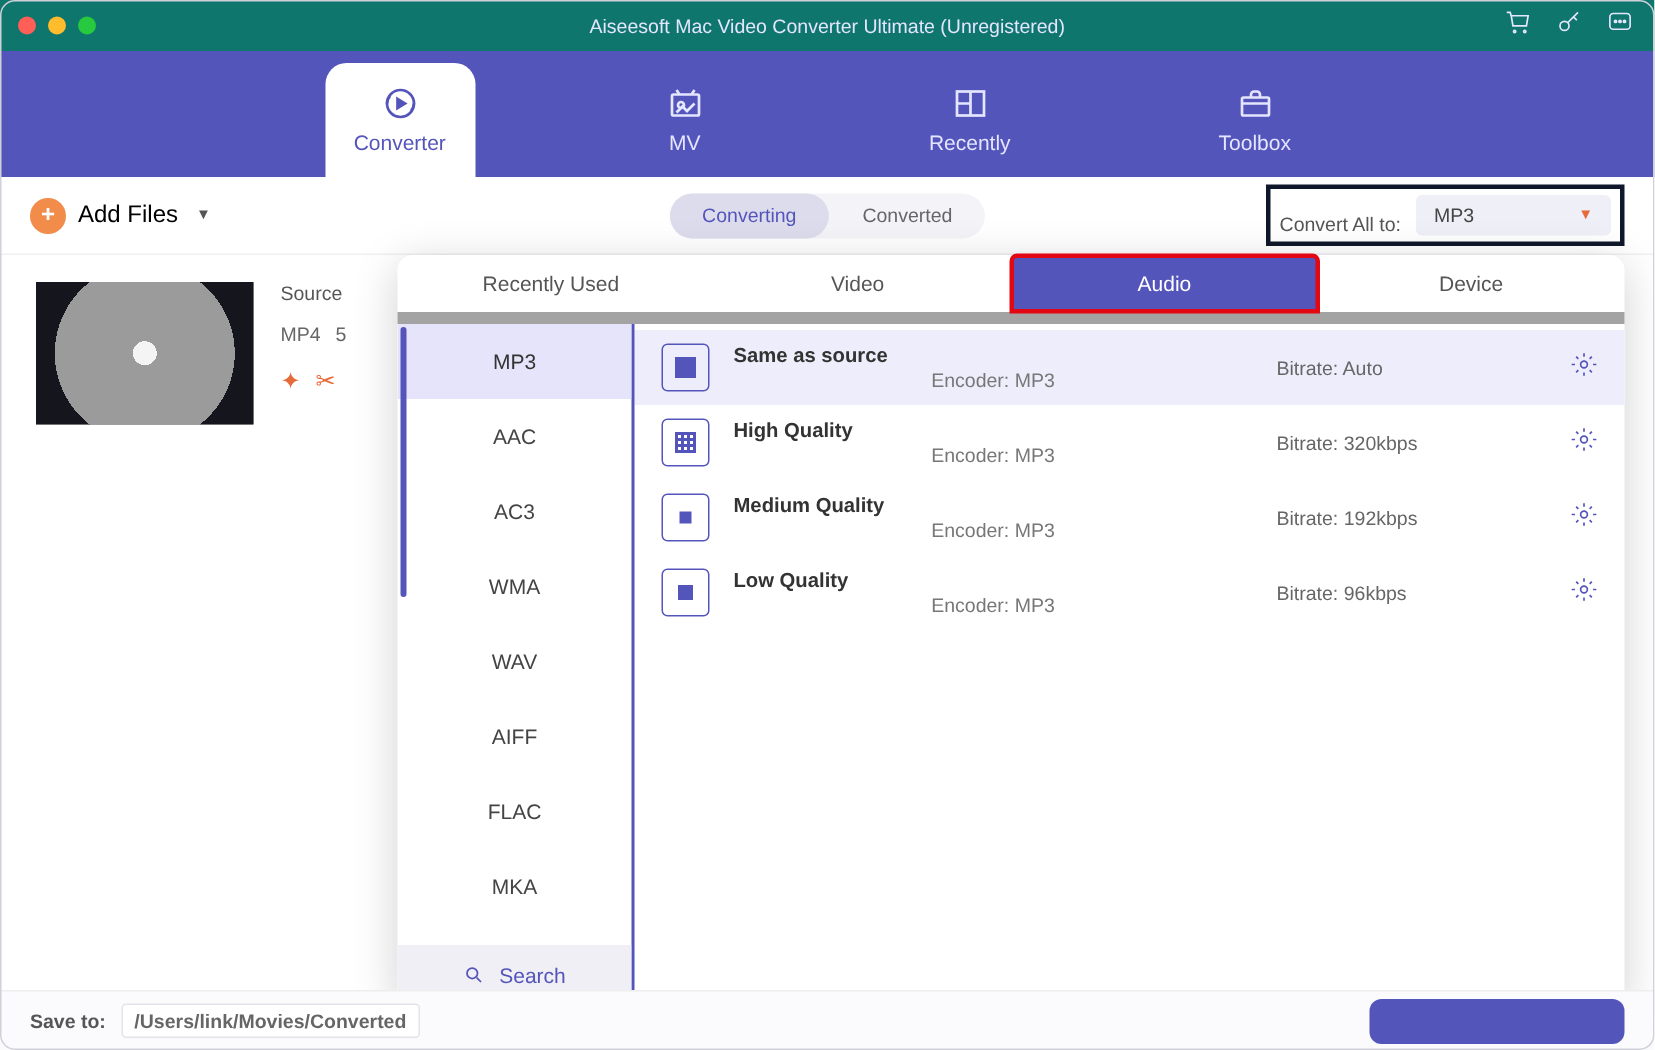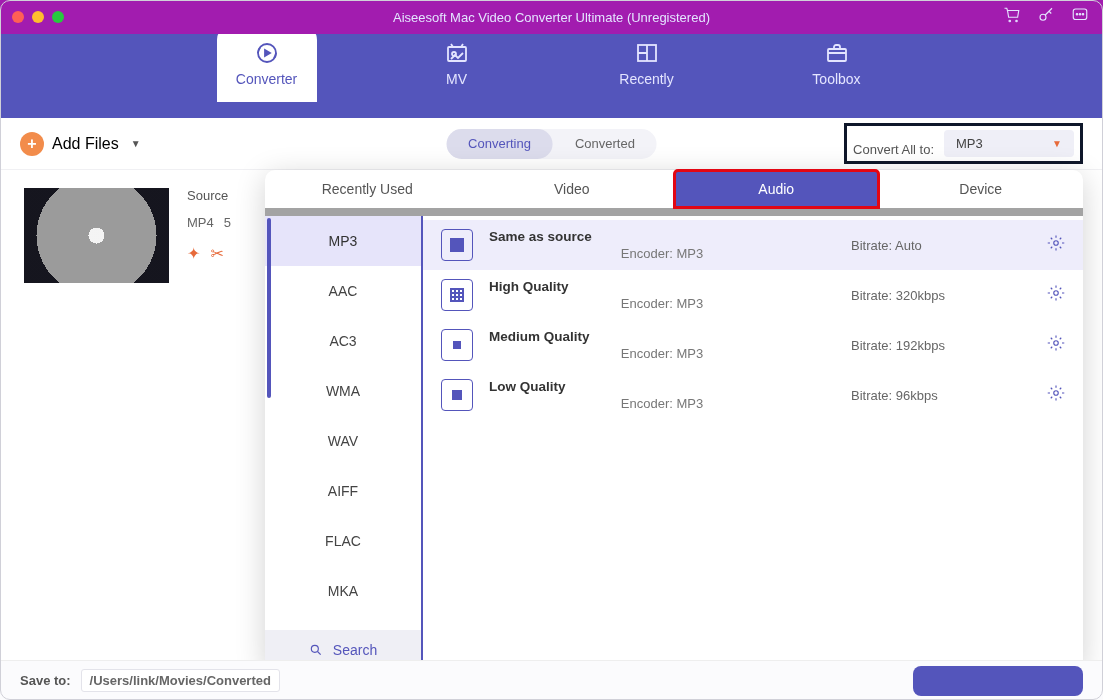--- a/index.html
+++ b/index.html
@@ -1,31 +1,31 @@
 <!DOCTYPE html>
 <html><head>
 <meta charset="utf-8">
 <style>
   * { box-sizing: border-box; margin: 0; padding: 0; font-family: -apple-system, BlinkMacSystemFont, "Segoe UI", Arial, sans-serif; }
   body { width: 1103px; height: 700px; background: #fff; overflow: hidden; position: relative; }
 
   
-  .titlebar { width: 100%; height: 34px; background: #a21caf; display: flex; align-items: center; position: relative; }
+  .titlebar { width: 100%; height: 34px; background: #0f766e; display: flex; align-items: center; position: relative; }
   .traffic { display: flex; gap: 8px; margin-left: 12px; }
   .traffic span { width: 12px; height: 12px; border-radius: 50%; display: inline-block; }
   .tl-red { background: #ff5f56; }
   .tl-yellow { background: #ffbd2e; }
   .tl-green { background: #27c93f; }
   .title { position: absolute; left: 50%; transform: translateX(-50%); color: #e4e5ff; font-size: 13px; }
   .title-icons { position:absolute; right:14px; display:flex; gap:16px; color:#e4e5ff; }
   .title-icons svg { width:18px; height:18px; stroke:#e4e5ff; fill:none; stroke-width:1.5; }
 
   
   .navbar { width:100%; height:84px; background:#5455bb; display:flex; align-items:flex-end; }
-  .nav-inner { margin:16px auto; display:flex; gap:90px; align-items:flex-end; padding-bottom:0; }
+  .nav-inner { margin:0 auto; display:flex; gap:90px; align-items:flex-end; padding-bottom:0; }
   .nav-tab { width:100px; height:76px; display:flex; flex-direction:column; align-items:center; justify-content:center; color:#e4e5ff; font-size:14px; cursor:pointer; gap:6px; }
   .nav-tab.active { background:#fff; color:#5455bb; border-top-left-radius:14px; border-top-right-radius:14px; }
   .nav-tab svg { width:28px; height:24px; }
   .nav-tab.active svg { stroke:#5455bb; }
 
   
   .toolbar { width:100%; height:52px; background:#fff; display:flex; align-items:center; padding:0 20px; border-bottom:1px solid #f0f0f3; position:relative; }
   .add-files { display:flex; align-items:center; gap:8px; cursor:pointer; }
   .add-btn-circle { width:24px; height:24px; border-radius:50%; background:#f28c4b; color:#fff; display:flex; align-items:center; justify-content:center; font-size:16px; font-weight:bold; }
   .add-caret { color:#555; font-size:10px; margin-left:4px; }

